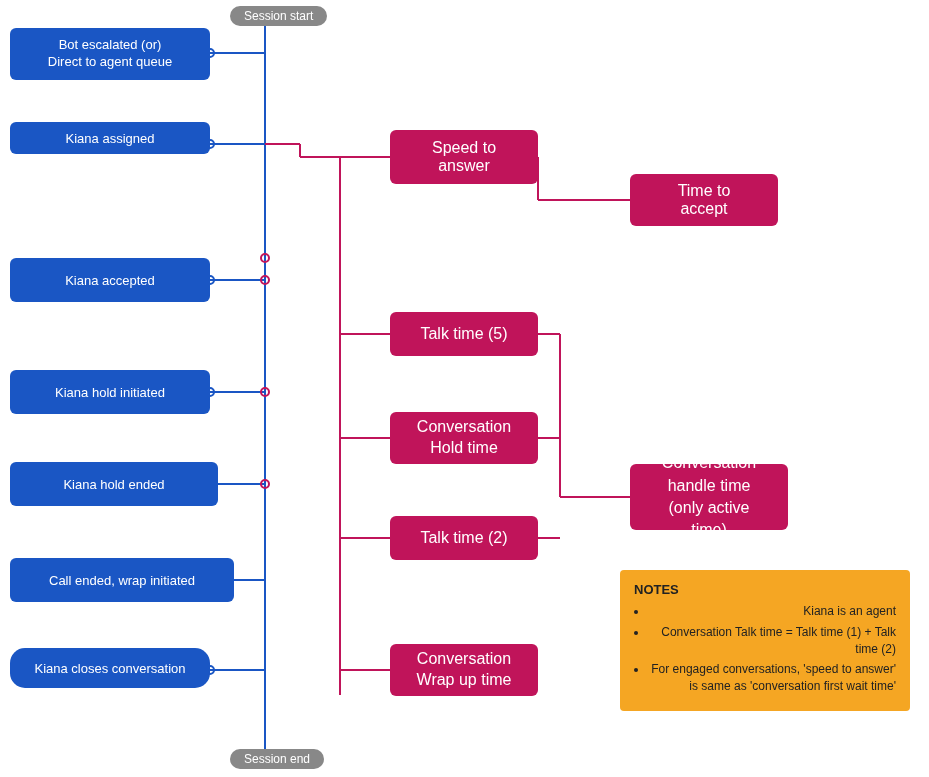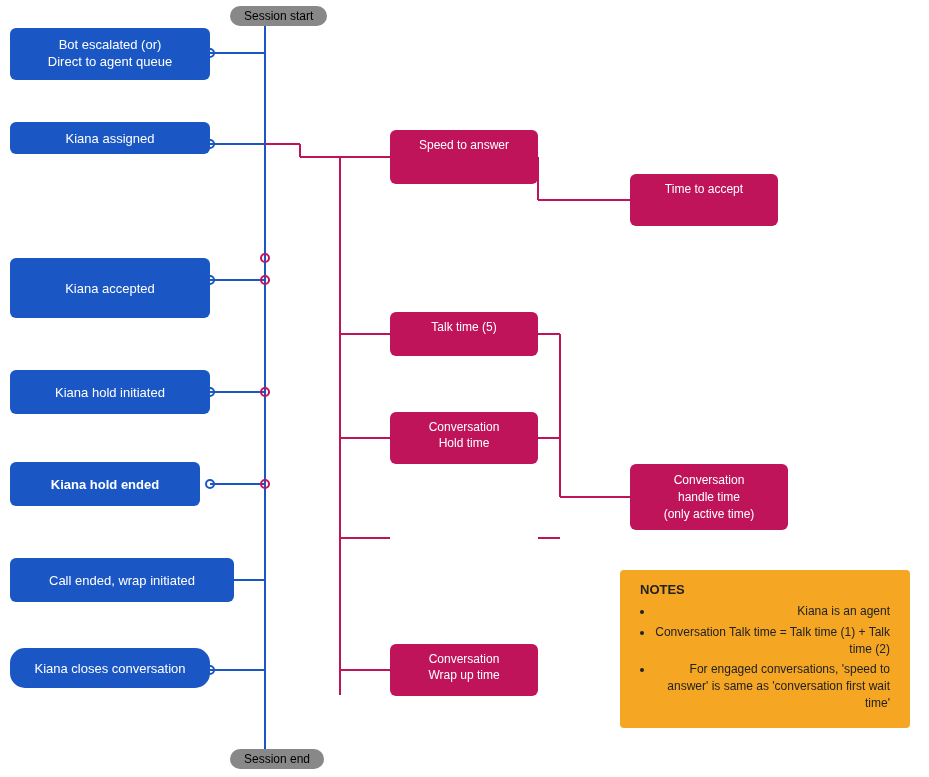--- a/index.html
+++ b/index.html
@@ -13,21 +13,21 @@
     }
     .diagram-container {
       position: relative;
       width: 929px;
       height: 777px;
     }
     
     .session-pill {
       position: absolute;
       background: #888;
-      color: #000000;
+      color: #ffffff;
       border-radius: 12px;
       padding: 3px 14px;
       font-size: 12px;
       font-weight: 500;
     }
     
     .event-box {
       position: absolute;
       background: #1a56c4;
       color: #fff;
@@ -40,33 +40,33 @@
       align-items: center;
       justify-content: center;
     }
     
     .metric-box {
       position: absolute;
       background: #c0145a;
       color: #fff;
       border-radius: 6px;
       padding: 8px 24px;
-      font-size: 12px;
+      font-size: 16px;
       font-weight: 500;
       text-align: center;
       display: flex;
-      align-items: flex-start;
+      align-items: center;
       justify-content: center;
     }
     
     .notes-box {
       position: absolute;
       background: #f5a623;
       border-radius: 4px;
-      padding: 12px 20px;
+      padding: 12px 14px;
       font-size: 12px;
       color: #222;
     }
     .notes-box .notes-title {
       font-weight: 700;
       font-size: 13px;
       margin-bottom: 6px;
     }
     .notes-box ul {
       padding-left: 14px;
@@ -155,29 +155,29 @@
 
   <div class="event-box" style="top: 28px; left: 10px; width: 200px; height: 52px; white-space: pre-line; line-height: 1.3;">
     <span style="white-space: pre-line; text-align: center;">Bot escalated (or)
 Direct to agent queue</span>
   </div>
 
   <div class="event-box" style="top: 122px; left: 10px; width: 200px; height: 32px;">
     <span>Kiana assigned</span>
   </div>
 
-  <div class="event-box" style="top: 258px; left: 10px; width: 200px; height: 60px;">
+  <div class="event-box" style="top: 258px; left: 10px; width: 200px; height: 44px;">
     <span>Kiana accepted</span>
   </div>
 
   <div class="event-box" style="top: 370px; left: 10px; width: 200px; height: 44px;">
     <span>Kiana hold initiated</span>
   </div>
 
-  <div class="event-box" style="top: 462px; left: 10px; width: 190px; height: 44px; font-weight: bold;">
+  <div class="event-box" style="top: 462px; left: 10px; width: 208px; height: 44px;">
     <span>Kiana hold ended</span>
   </div>
 
   <div class="event-box" style="top: 558px; left: 10px; width: 224px; height: 44px;">
     <span>Call ended, wrap initiated</span>
   </div>
 
   <div class="event-box" style="top: 648px; left: 10px; width: 200px; height: 40px; border-radius: 15px;">
     <span>Kiana closes conversation</span>
   </div>
@@ -198,20 +198,23 @@
     <span style="white-space: pre-line; text-align: center;">Conversation
 Hold time</span>
   </div>
 
   <div class="metric-box" style="top: 464px; left: 630px; width: 158px; height: 66px; white-space: pre-line; line-height: 1.4;">
     <span style="white-space: pre-line; text-align: center;">Conversation
 handle time
 (only active time)</span>
   </div>
 
+  <div class="metric-box" style="top: 516px; left: 390px; width: 148px; height: 44px;">
+    <span>Talk time (2)</span>
+  </div>
 
   <div class="metric-box" style="top: 644px; left: 390px; width: 148px; height: 52px; white-space: pre-line; line-height: 1.3;">
     <span style="white-space: pre-line; text-align: center;">Conversation
 Wrap up time</span>
   </div>
 
   <div class="notes-box" style="top: 570px; left: 620px; width: 290px;">
     <div class="notes-title">NOTES</div>
     <ul>
       <li>Kiana is an agent</li>

